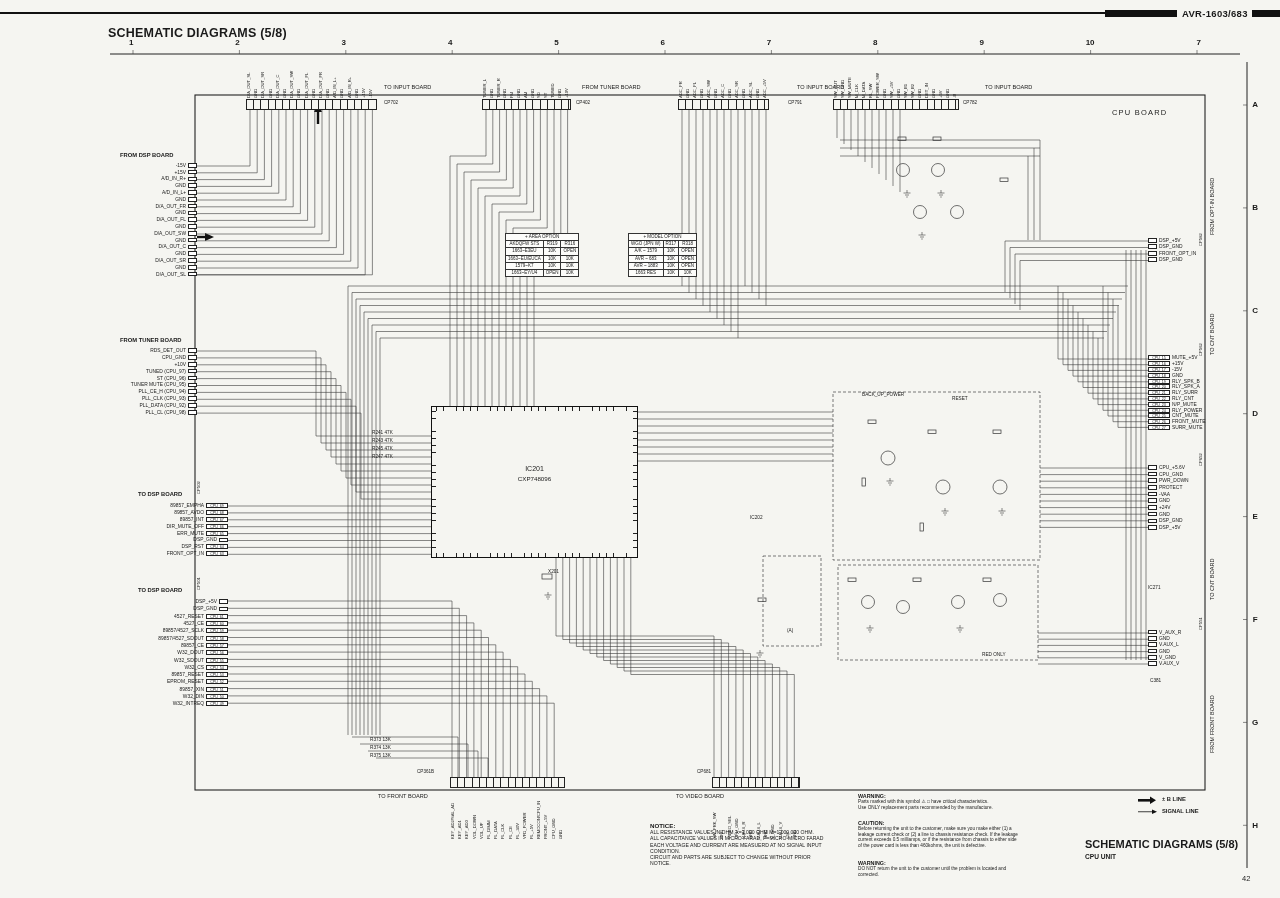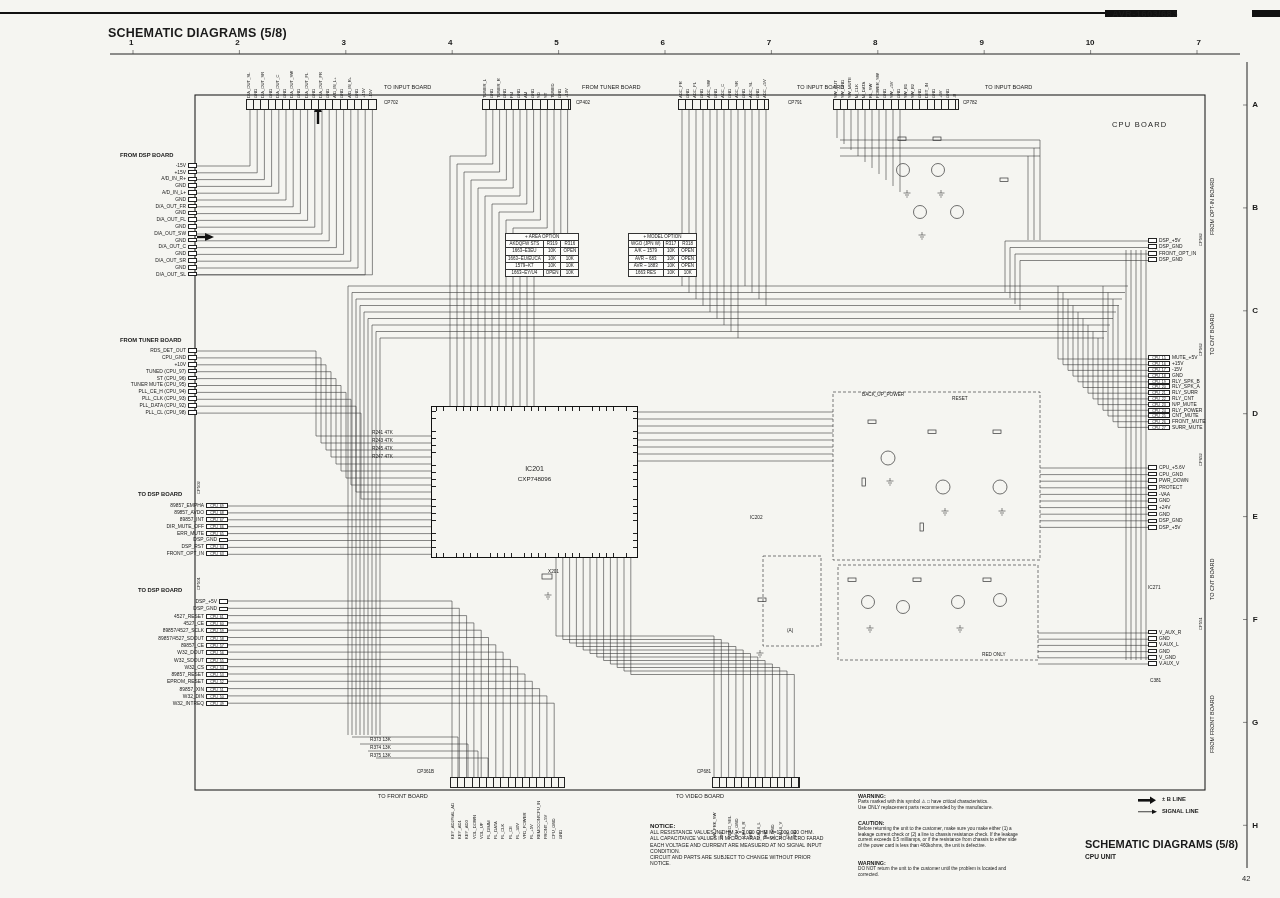--- a/index.html
+++ b/index.html
@@ -306,21 +306,21 @@
         <path d="M1002,508v3M998.5,511h7M1000,513h4M1001.2,515h1.6"></path>
         <path d="M870,625v3M866.5,628h7M868,630h4M869.2,632h1.6"></path>
         <path d="M960,625v3M956.5,628h7M958,630h4M959.2,632h1.6"></path>
         <path d="M548,592v3M544.5,595h7M546,597h4M547.2,599h1.6"></path>
         <path d="M760,650v3M756.5,653h7M758,655h4M759.2,657h1.6"></path>
       </g>
   </svg>
 
   <div class="bar" style="left:0;top:12px;width:1105px;height:1.6px"></div>
   <div class="bar" style="left:1105px;top:9.5px;width:72px;height:7px"></div>
-  <div class="model" style="left:1112px;top:8px">AVR-1603/683</div>
+  <div class="model" style="left:1182px;top:8px">AVR-1603/683</div>
   <div class="bar" style="left:1252px;top:9.5px;width:28px;height:7px"></div>
   <div class="page-title" style="left:108px;top:26px">SCHEMATIC DIAGRAMS (5/8)</div>
 
   <div class="ruler-row" style="left:129px;top:38px;width:1072px">
       <div class="ruler-num">1</div>
       <div class="ruler-num">2</div>
       <div class="ruler-num">3</div>
       <div class="ruler-num">4</div>
       <div class="ruler-num">5</div>
       <div class="ruler-num">6</div>
@@ -420,21 +420,21 @@
       <span class="vpin">DET_IN</span>
       <span class="vpin">GND</span>
       <span class="vpin">+5V</span>
       <span class="vpin">GND</span>
       <span class="vpin">-B</span>
     </div>
   <div class="pstrip" style="left:833px;top:99px;width:126px"></div>
   <div class="conn-label" style="left:985px;top:84px">TO INPUT BOARD</div>
   <div class="cpref" style="left:963px;top:100px">CP782</div>
 
-  <div class="cpu-board" style="left:1112px;top:120px">CPU BOARD</div>
+  <div class="cpu-board" style="left:1112px;top:108px">CPU BOARD</div>
 
   <div class="board-title" style="left:120px;top:152px">FROM DSP BOARD</div>
   <div class="sigcol" style="left:120px;top:162px;width:77px;--rh:6.8px">
       <div class="sig-row">
         <div class="sig-label grow">-15V</div>
         <div class="pin-box"></div>
       </div>
       <div class="sig-row">
         <div class="sig-label grow">+15V</div>
         <div class="pin-box"></div>

